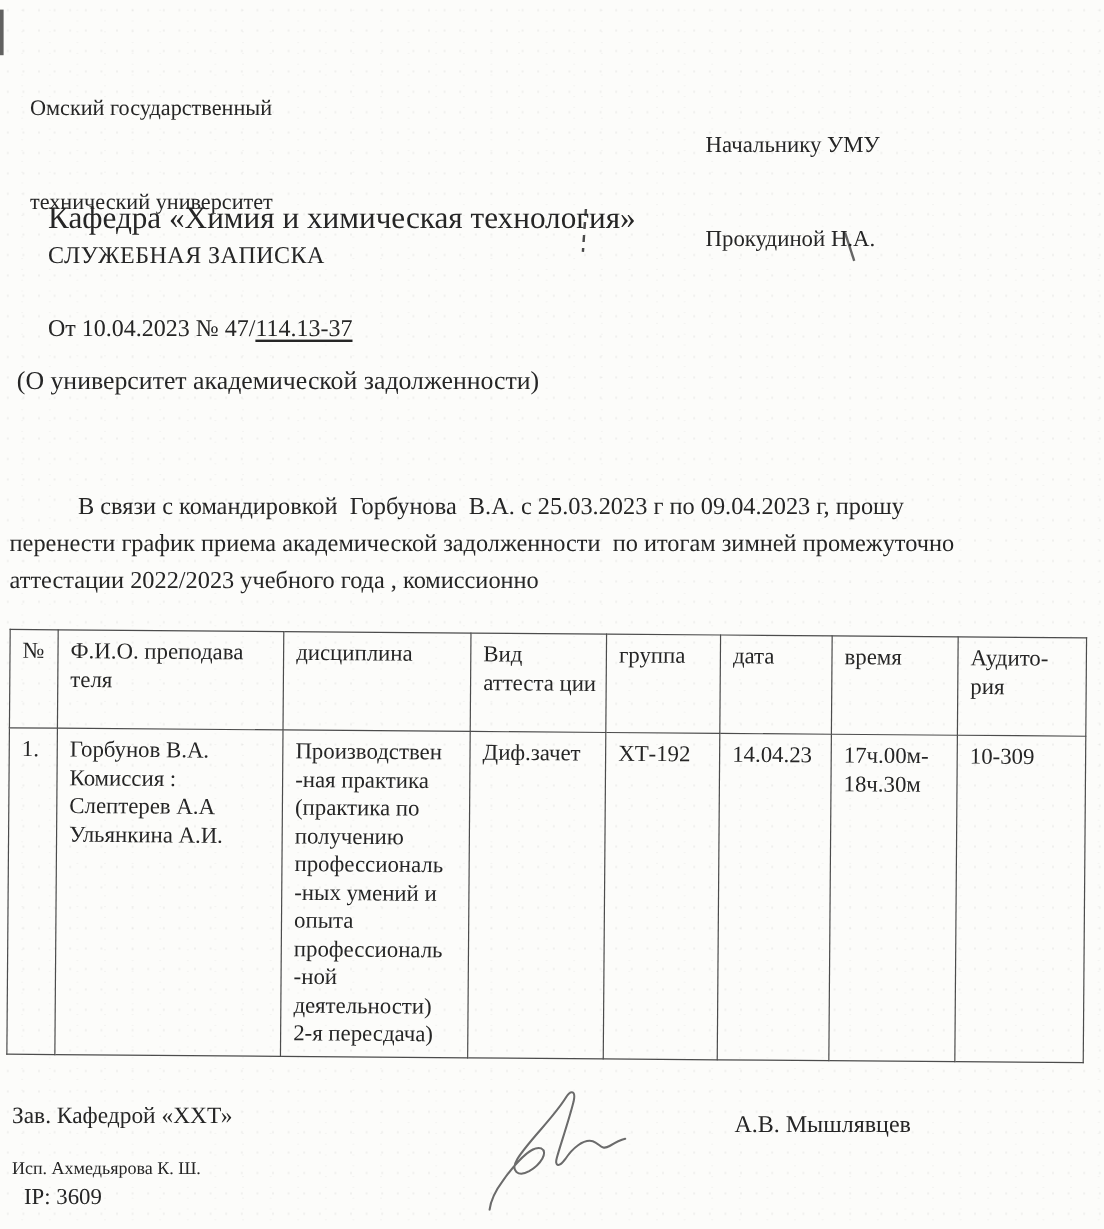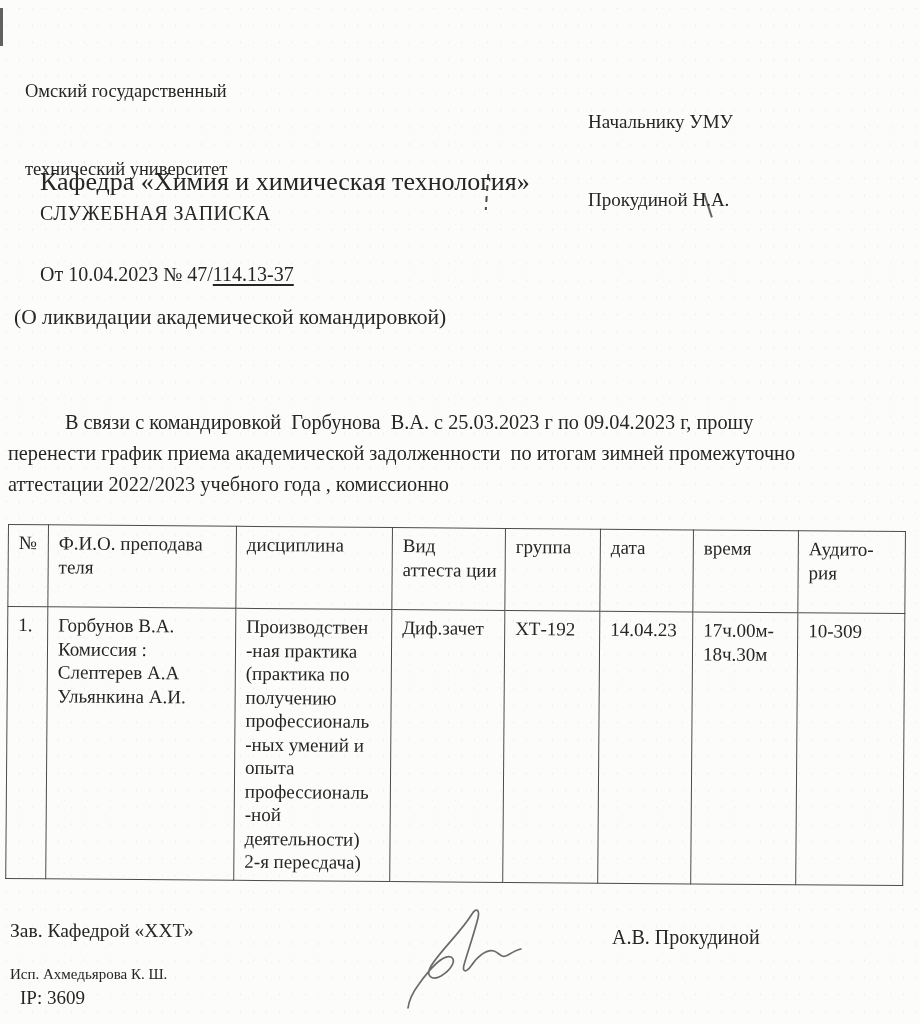--- a/index.html
+++ b/index.html
@@ -86,21 +86,21 @@
     <div>технический университет</div>
   </div>
   <div class="abs recipient">
     <div>Начальнику УМУ</div>
     <div>Прокудиной Н.А.</div>
   </div>
 
   <div class="abs department">Кафедра «Химия и химическая технология»</div>
   <div class="abs doc-title">СЛУЖЕБНАЯ ЗАПИСКА</div>
   <div class="abs doc-number"><span>От 10.04.2023 № 47/</span><span class="u">114.13-37</span></div>
-  <div class="abs subject">(О ликвидации академической командировкой)</div>
+  <div class="abs subject">(О университет академической задолженности)</div>
 
   <div class="abs body-par">
     <div class="line indent">В связи с командировкой  Горбунова  В.А. с 25.03.2023 г по 09.04.2023 г, прошу</div>
     <div class="line">перенести график приема академической задолженности  по итогам зимней промежуточно</div>
     <div class="line">аттестации 2022/2023 учебного года , комиссионно</div>
   </div>
 
   <div class="abs table-wrap">
     <table>
       <colgroup>
@@ -156,17 +156,17 @@
         </tbody>
     </table>
   </div>
 
   <div class="abs signer-title">Зав. Кафедрой «ХХТ»</div>
 
   <svg class="abs signature" width="125" height="115" viewBox="0 0 125 115">
     <path d="M 3 106 C 4 98, 8 90, 14 82 C 24 68, 38 52, 46 55 C 52 58, 46 68, 36 74 C 27 79, 20 74, 26 64 C 36 48, 56 30, 67 12 C 71 6, 75 7, 73 16 C 69 32, 62 52, 59 63 C 57 70, 61 71, 66 64 C 72 55, 81 47, 89 49 C 95 51, 96 57, 103 53 C 108 50, 112 48, 116 47" fill="none" stroke="#6b6b6b" stroke-width="1.7" stroke-linecap="round"></path>
   </svg>
 
-  <div class="abs signer-name">А.В. Прокудиной</div>
+  <div class="abs signer-name">А.В. Мышлявцев</div>
   <div class="abs executor">Исп. Ахмедьярова К. Ш.</div>
   <div class="abs ip-line">IP: 3609</div>
 
 </div>
 
 </body></html>

